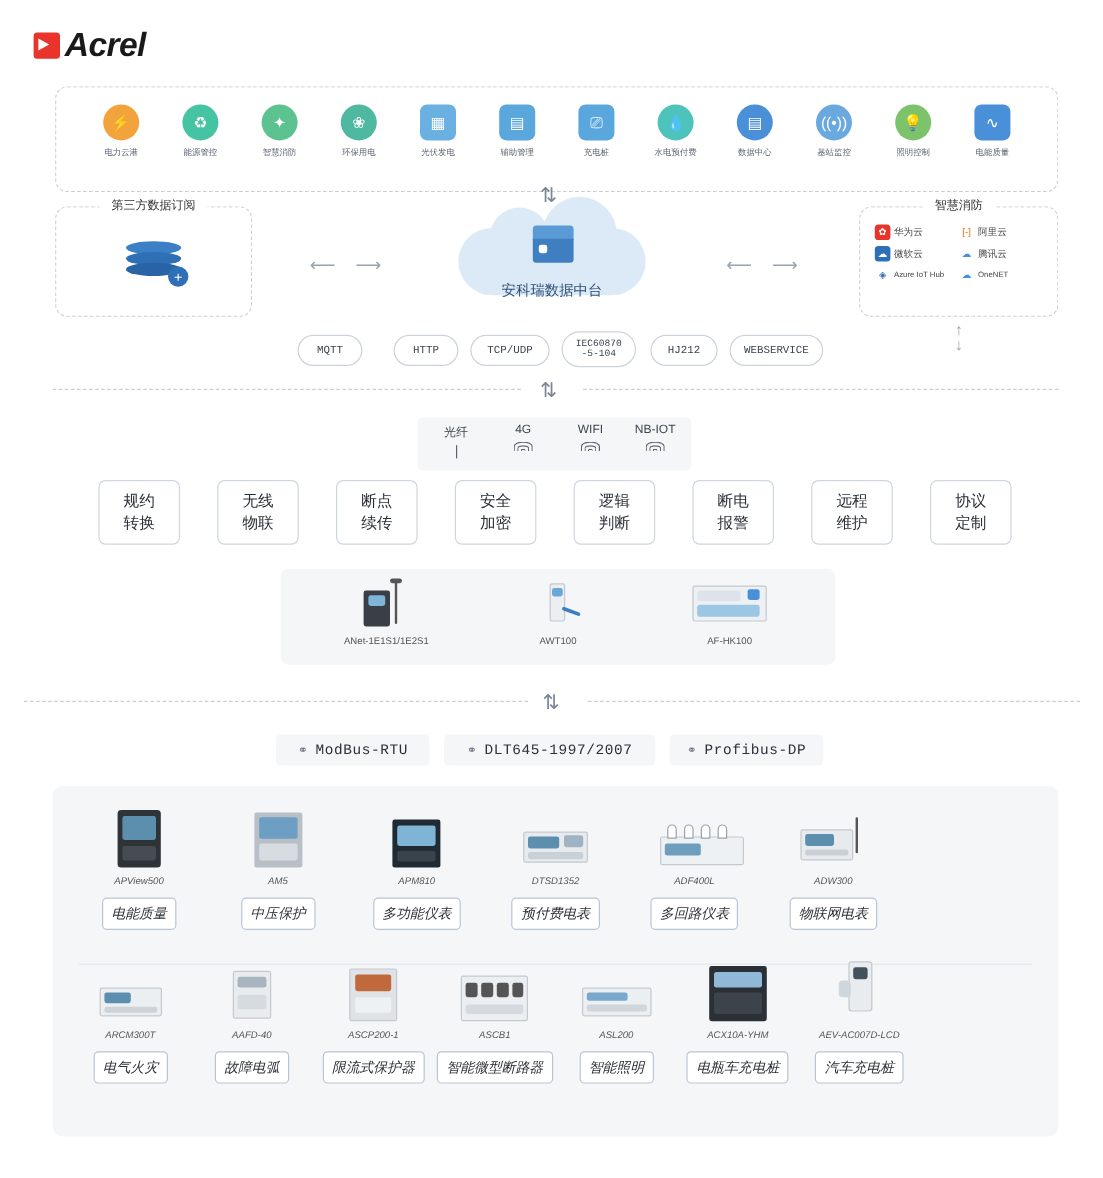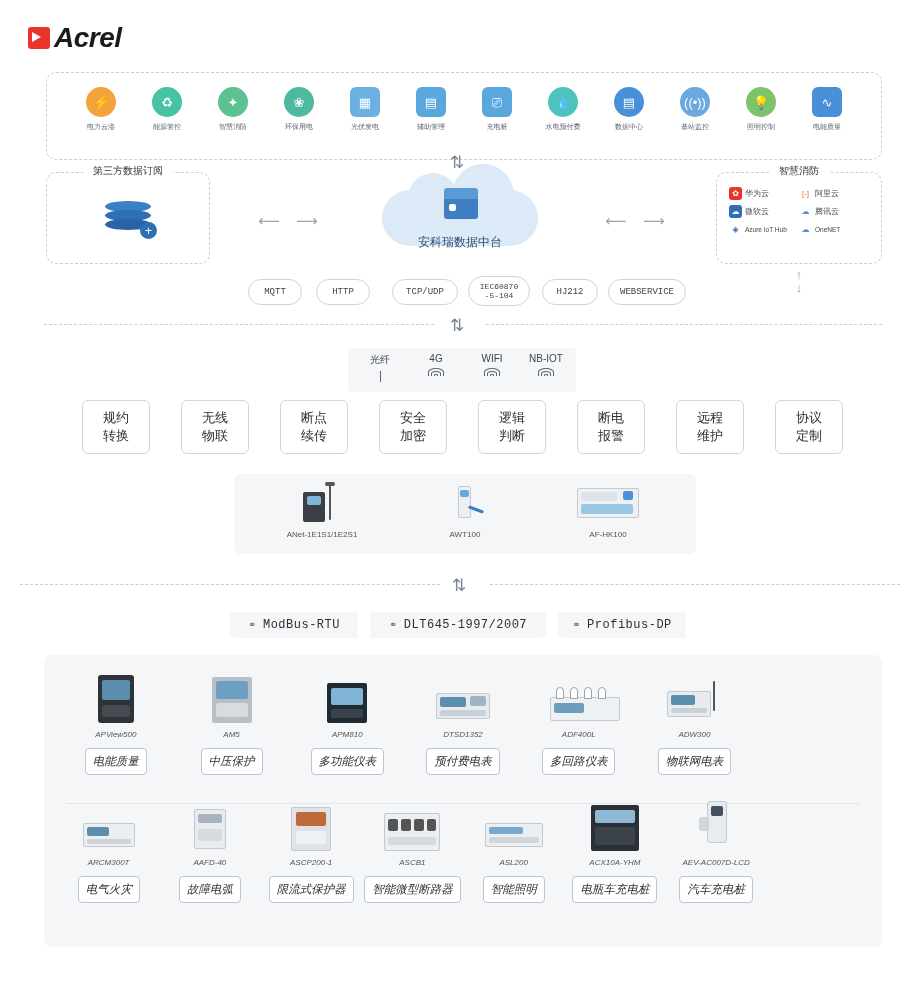--- a/index.html
+++ b/index.html
@@ -251,21 +251,21 @@
   </div>
   <div class="cloud-caption">安科瑞数据中台</div>
 </div>
 
 <div style="position:absolute;left:218px;top:212px;width:140px;height:18px;color:#9aa3b0;font-size:15px;text-align:center;">⟵&nbsp;&nbsp;&nbsp;&nbsp;⟶</div>
 <div style="position:absolute;left:562px;top:212px;width:146px;height:18px;color:#9aa3b0;font-size:15px;text-align:center;">⟵&nbsp;&nbsp;&nbsp;&nbsp;⟶</div>
 
 <div style="position:absolute;left:790px;top:268px;width:18px;height:60px;color:#9aa3b0;font-size:13px;text-align:center;line-height:1;">↑<br>↓</div>
 
 <div class="pill" style="left:248px; top:279px; width:54px; height:26px;">MQTT</div>
-<div class="pill" style="left:316px; top:279px; width:54px; height:26px;">HTTP</div>
+<div class="pill" style="left:328px; top:279px; width:54px; height:26px;">HTTP</div>
 <div class="pill" style="left:392px; top:279px; width:66px; height:26px;">TCP/UDP</div>
 <div class="pill" style="left:468px; top:276px; width:62px; height:30px; flex-direction:column;">
   <span style="font-size:8px">IEC60870</span>
   <span style="font-size:8px">-5-104</span>
 </div>
 <div class="pill" style="left:542px; top:279px; width:56px; height:26px;">HJ212</div>
 <div class="pill" style="left:608px; top:279px; width:78px; height:26px;">WEBSERVICE</div>
 
 <div class="dashline" style="left:44px; top:324px; width:390px;"></div>
 <div class="dashline" style="left:486px; top:324px; width:396px;"></div>

